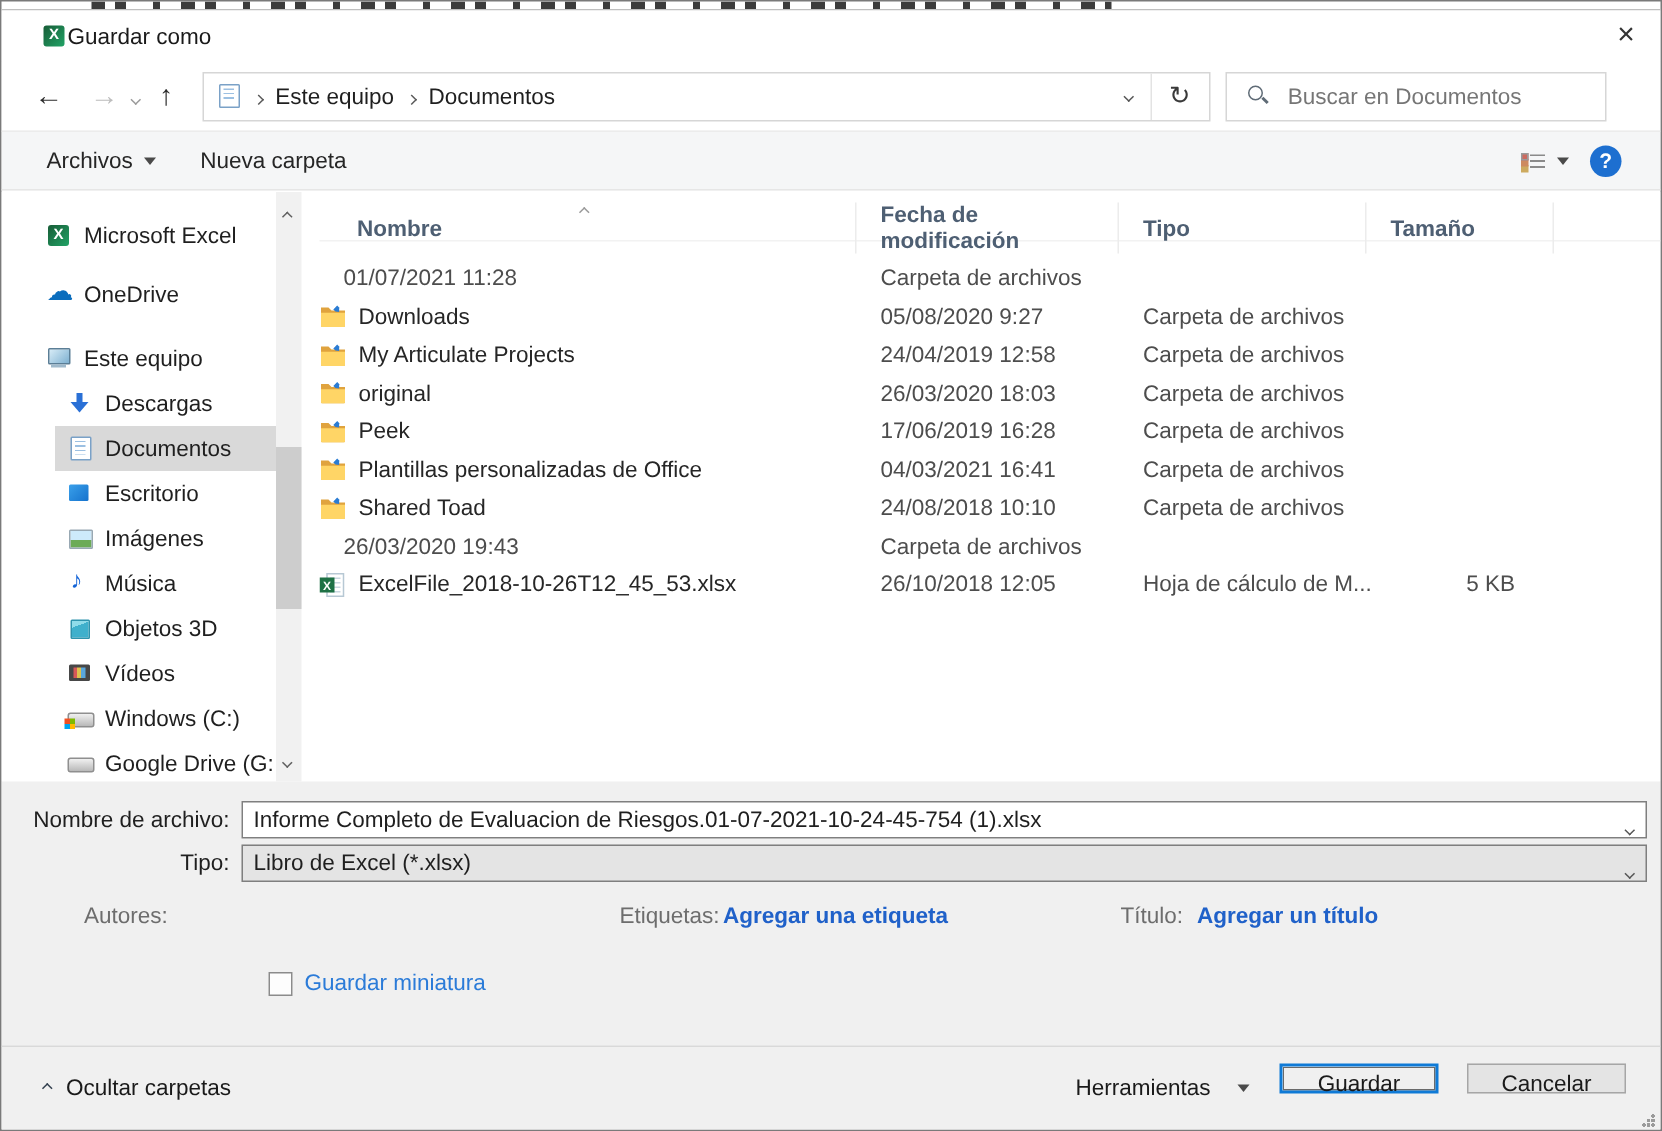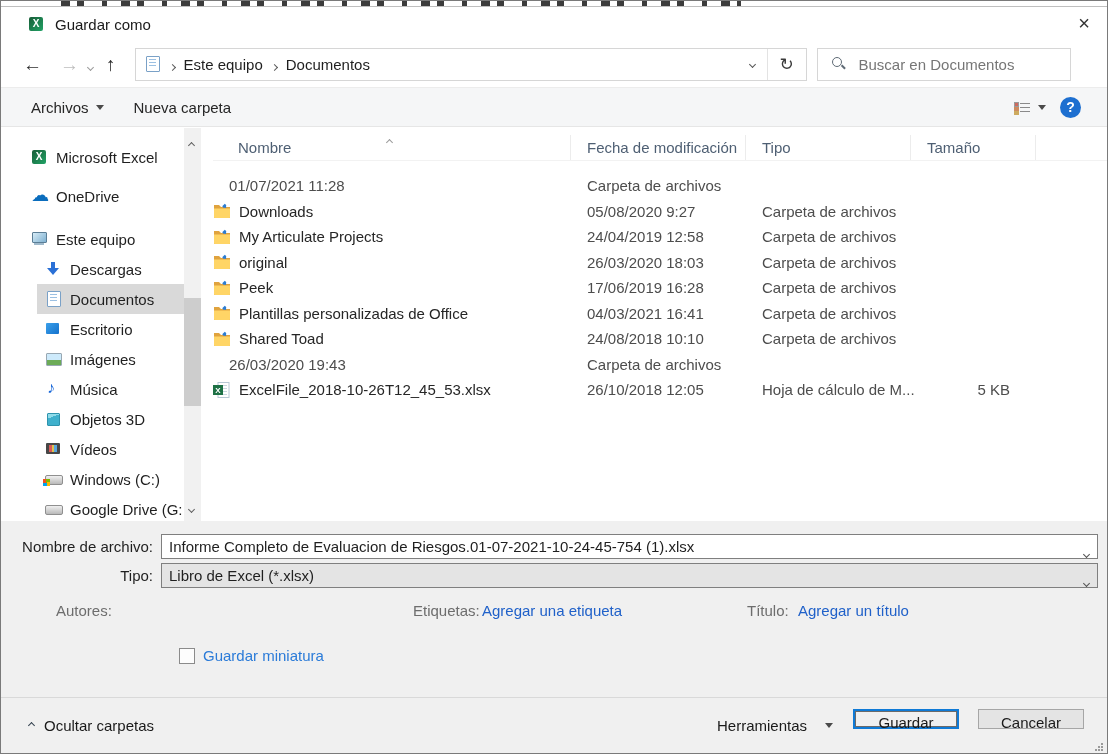--- a/index.html
+++ b/index.html
@@ -7,21 +7,21 @@
   body { font-family:"Liberation Sans","DejaVu Sans",sans-serif; font-size:15px; color:#1f1f1f; background:#fff; }
   .screen { position:relative; width:1108px; height:754px; background:#fff; border:1px solid #7a7a7a; overflow:hidden; }
 
   
   .artifact { position:absolute; top:0; left:60px; width:680px; height:5px;
     background:repeating-linear-gradient(90deg,#3c3c3c 0 9px,transparent 9px 16px,#3c3c3c 16px 23px,transparent 23px 41px,#3c3c3c 41px 46px,transparent 46px 60px); }
   .dlg-topline { position:absolute; top:5px; left:0; width:100%; height:1px; background:#bfbfbf; }
 
   
   .titlebar { position:absolute; top:6px; left:0; width:100%; height:34px; background:#fff; display:flex; align-items:center; padding-left:27px; }
-  .titlebar .title { margin-left:10px; color:#1a1a1a; }
+  .titlebar .title { color:#1a1a1a; }
   .close-btn { position:absolute; right:0; top:0; width:46px; height:34px; text-align:center; line-height:32px; font-size:20px; color:#333; cursor:default; }
 
   
   .ic { display:inline-block; width:17px; height:16px; position:relative; flex:none; }
 
   [data-icon="excel-icon"]::before { content:"X"; position:absolute; left:1px; top:1px; width:14px; height:14px;
     background:linear-gradient(135deg,#185c37,#21a366); color:#fff; font-weight:bold; font-size:10px; line-height:14px; text-align:center; border-radius:2px; }
   [data-icon="onedrive-icon"]::before { content:"☁"; position:absolute; left:0; top:-4px; font-size:18px; color:#0b6dbd; }
   [data-icon="computer-icon"]::before { content:""; position:absolute; left:1px; top:1px; width:13px; height:9px; border:1px solid #5b7e96; border-radius:1px; background:linear-gradient(135deg,#d7ecf7,#7fb1d1); }
   [data-icon="computer-icon"]::after { content:""; position:absolute; left:3px; top:12px; width:10px; height:2px; background:#9fb9cb; box-shadow:0 2px 0 -1px #c3d4df; }
@@ -83,21 +83,21 @@
   .sb-item.selected { background:linear-gradient(90deg,transparent 0 36px,#d9d9d9 36px); }
   .sb-item .lbl { white-space:nowrap; }
   .sb-scroll { width:17px; background:#f1f1f1; position:relative; }
   .sb-scroll .arr { position:absolute; left:5px; color:#606060; }
   .sb-scroll .arr.top { top:6px; }
   .sb-scroll .arr.bot { bottom:6px; }
   .sb-thumb { position:absolute; left:0; top:170px; width:17px; height:108px; background:#cdcdcd; }
 
   .filelist { flex:1; position:relative; padding:0 0 0 12px; }
   .sort-caret { position:absolute; top:3px; left:186px; color:#9a9a9a; }
-  .lheader { display:grid; grid-template-columns:358px 175px 165px 125px; height:26px; margin-top:7px; align-items:center; color:#4e5f73; border-bottom:1px solid #f2f2f2; }
+  .lheader { display:grid; grid-template-columns:358px 175px 165px 125px; height:26px; margin-top:7px; align-items:center; color:#4e5f73; border-bottom:1px solid #f2f2f2;font-weight:bold; }
   .lheader .hc { height:100%; display:flex; align-items:center; border-right:1px solid #ececec; padding-left:16px; }
   .lheader .hc:first-child { padding-left:25px; }
   .rows { margin-top:12px; }
   .frow { display:grid; grid-template-columns:358px 175px 165px 125px; height:25.5px; align-items:center; }
   .cell-name { display:flex; align-items:center; gap:8px; color:#262626; white-space:nowrap; }
   .cell-date, .cell-type { padding-left:16px; color:#4d4d4d; white-space:nowrap; }
   .cell-size { text-align:right; padding-right:26px; color:#4d4d4d; }
   .row-icon { width:18px; height:16px; flex:none; position:relative; }
   .row-icon svg { position:absolute; left:0; top:0; }
 
@@ -106,21 +106,21 @@
   .field-row { display:flex; align-items:center; margin-top:13px; }
   .field-row + .field-row { margin-top:4px; }
   .field-label { width:152px; text-align:right; color:#1f1f1f; flex:none; }
   .combo { height:25px; margin-left:8px; width:937px; display:flex; align-items:center; border:1px solid #7f7f7f; background:#fff; padding-left:7px; position:relative; white-space:nowrap; overflow:hidden; }
   .combo .cv { color:#1f1f1f; }
   .combo .combo-chev { position:absolute; right:8px; top:8px; color:#555; }
   .combo.gray { background:#e4e4e4; }
   .meta-row { position:relative; height:22px; margin-top:14px; }
   .meta-row span { position:absolute; top:0; white-space:nowrap; }
   .m-gray { color:#6d6d6d; }
-  .m-link { color:#2061c9; }
+  .m-link { color:#2061c9;font-weight:bold; }
   .chk-row { margin-top:23px; padding-left:178px; display:flex; align-items:center; gap:8px; }
   .checkbox { width:16px; height:16px; border:1px solid #8b8b8b; background:#fdfdfd; flex:none; }
   .chk-label { color:#2b7bd8; }
 
   
   .footer { position:absolute; top:696px; left:0; width:100%; height:58px; background:#f0f0f0; border-top:1px solid #d9d9d9; }
   .hide-folders { position:absolute; left:28px; top:19px; display:flex; align-items:center; gap:10px; color:#1a1a1a; }
   .hide-folders .chev { color:#33404f; }
   .tools { position:absolute; left:716px; top:19px; display:flex; align-items:center; gap:18px; color:#1a1a1a; }
   .btn { position:absolute; top:11px; width:106px; height:20px; text-align:center; line-height:25px; color:#1a1a1a; background:#e4e4e4; border:1px solid #a6a6a6; }

